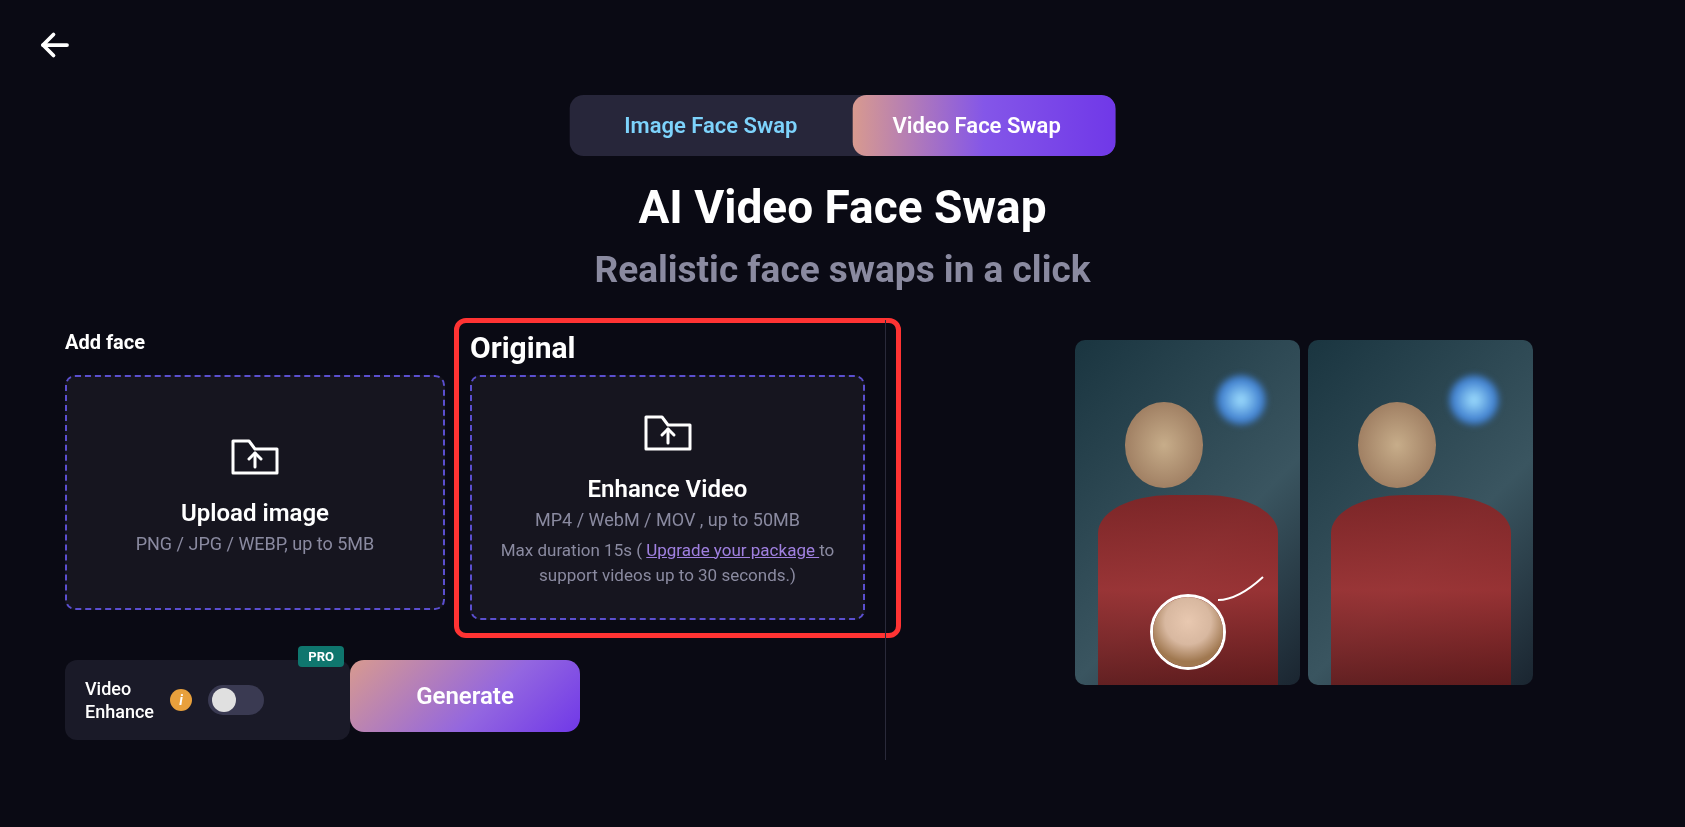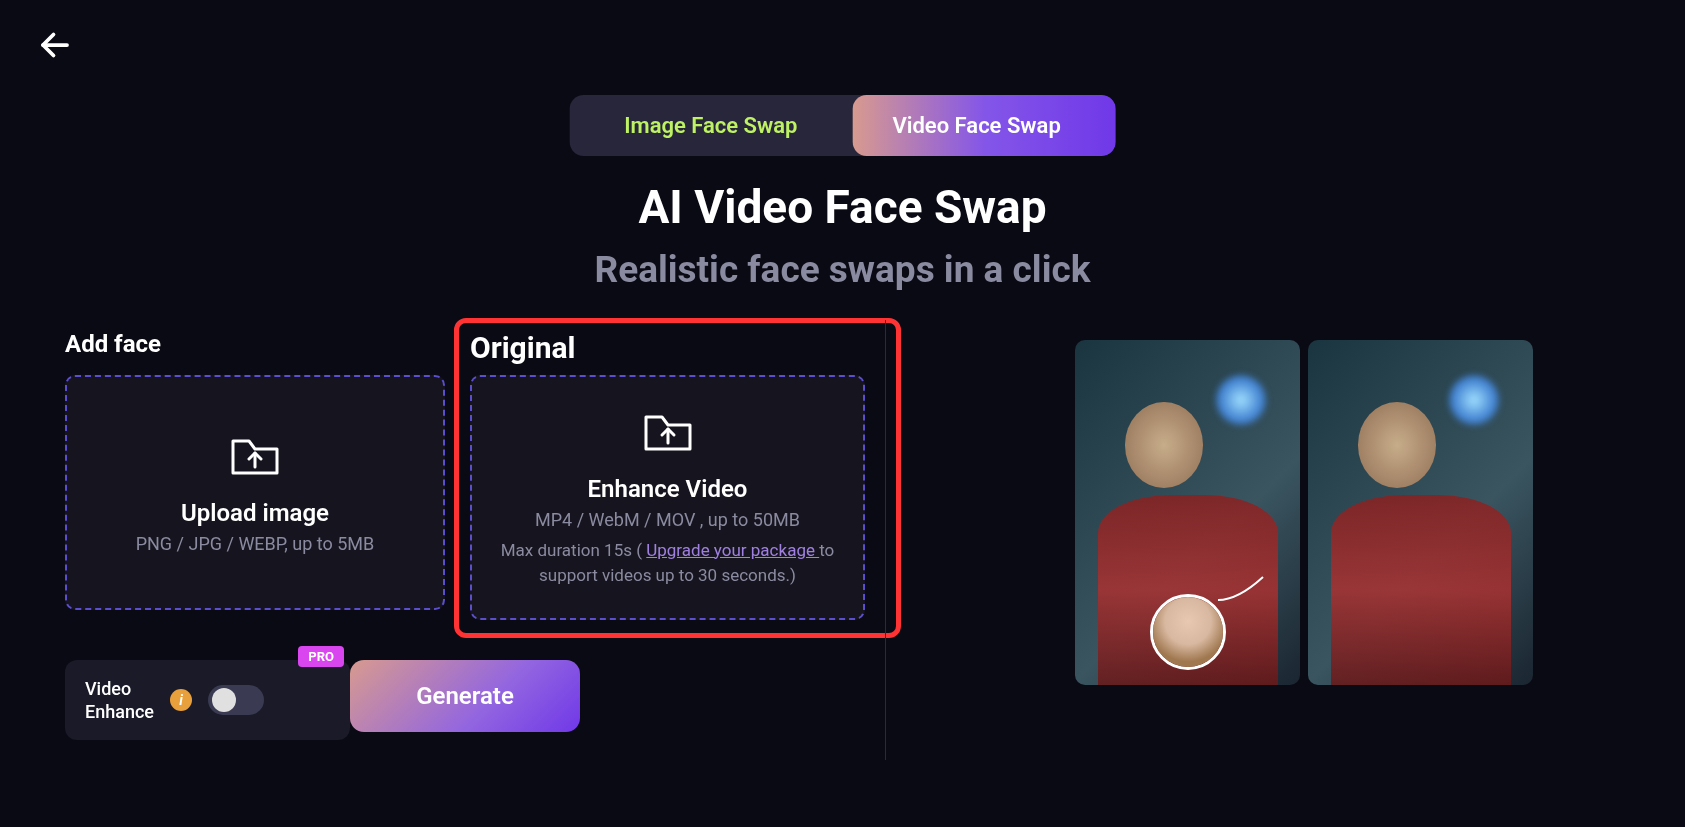--- a/index.html
+++ b/index.html
@@ -35,21 +35,21 @@
       display: flex;
       background: #27263a;
       border-radius: 14px;
       overflow: hidden;
     }
     .tab {
       padding: 18px 55px;
       font-size: 22px;
       font-weight: 600;
       cursor: pointer;
-      color: #bef264;
+      color: #7dd3fc;
     }
     .tab.active {
       background: linear-gradient(90deg, #d89a8f 0%, #8456e8 50%, #7038e8 100%);
       color: #fff;
       border-radius: 14px;
       padding-left: 40px;
     }
     .hero-title {
       position: absolute;
       top: 180px;
@@ -67,21 +67,21 @@
       right: 0;
       text-align: center;
       font-size: 37px;
       font-weight: 700;
       color: #8a8aa0;
     }
     .add-face-label {
       position: absolute;
       top: 330px;
       left: 65px;
-      font-size: 24px;
+      font-size: 20px;
       font-weight: 700;
       color: #fff;
     }
     .original-label {
       position: absolute;
       top: 330px;
       left: 470px;
       font-size: 30px;
       font-weight: 700;
       color: #fff;
@@ -190,21 +190,21 @@
       left: 4px;
       width: 24px;
       height: 24px;
       background: #e0e0e0;
       border-radius: 50%;
     }
     .pro-badge {
       position: absolute;
       top: -14px;
       right: 6px;
-      background: #d946ef;
+      background: #0f766e;
       color: #fff;
       font-size: 13px;
       font-weight: 700;
       padding: 3px 10px;
       border-radius: 4px;
     }
     .generate-button {
       position: absolute;
       top: 660px;
       left: 350px;

